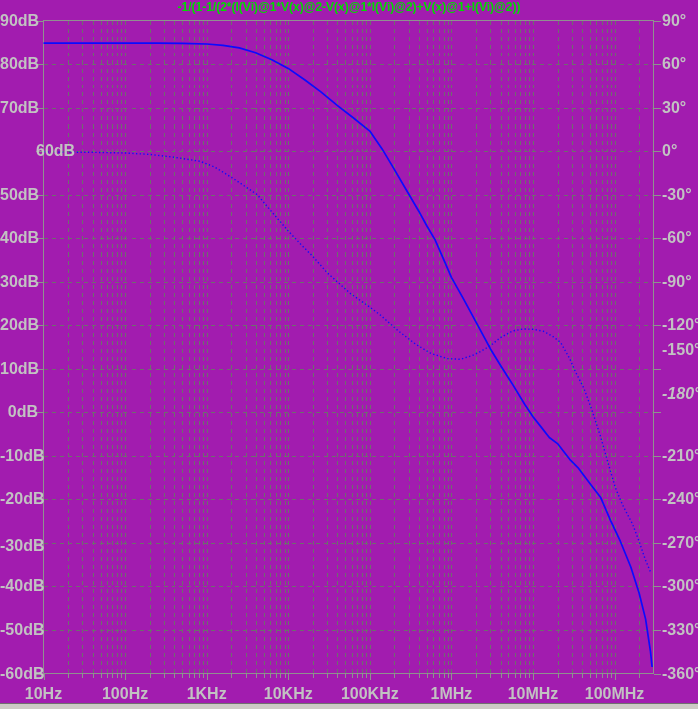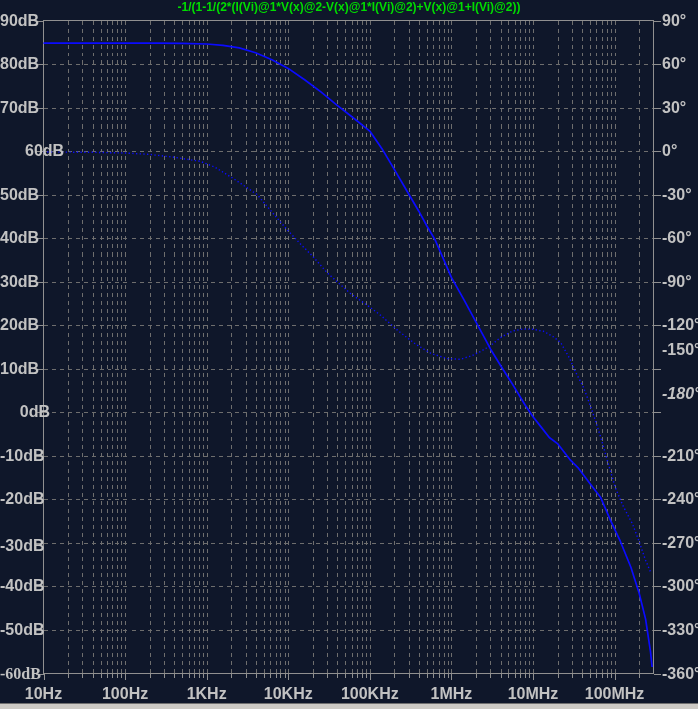--- a/index.html
+++ b/index.html
@@ -1,17 +1,17 @@
 <!DOCTYPE html>
 <html><head>
 <meta charset="utf-8">
 <style>
   html,body{margin:0;padding:0;background:#000;}
   #screen{
-    position:relative;width:698px;height:709px;background:#0f172a;overflow:hidden;
+    position:relative;width:698px;height:709px;background:#a21caf;overflow:hidden;
     font-family:"Liberation Sans",sans-serif;-webkit-font-smoothing:antialiased;
   }
   #plot-title{
     position:absolute;left:0;top:0;width:698px;height:15px;
     text-align:center;font-size:12px;font-weight:bold;line-height:14px;
     color:#00dc00;white-space:nowrap;
   }
   svg{position:absolute;left:0;top:0;}
   .axlbl{
     position:absolute;font-size:16px;font-weight:bold;color:#c2c2c2;
@@ -211,33 +211,33 @@
         <line x1="639.5" y1="673.5" x2="639.5" y2="677.5"></line>
         <line x1="44.5" y1="673.5" x2="44.5" y2="679.5"></line>
       </g>
       <path d="M43.5 43.1 L84.3 43.1 L125.1 43.1 L157.7 43.1 L182.2 43.4 L206.7 44.0 L223.0 45.3 L239.3 47.9 L255.6 52.7 L271.9 59.7 L288.2 68.4 L304.6 79.7 L320.9 91.9 L337.2 105.4 L353.5 118.0 L369.8 131.1 L382.1 148.9 L394.3 169.4 L406.5 190.3 L418.8 211.2 L426.9 226.0 L435.1 239.9 L443.3 258.6 L451.4 277.3 L463.6 299.1 L475.9 321.8 L490.6 349.2 L500.4 365.3 L512.6 384.4 L524.8 404.5 L533.0 416.7 L541.2 427.1 L549.3 437.5 L557.5 443.6 L569.7 459.3 L577.9 467.6 L590.1 483.7 L600.7 497.6 L610.5 520.3 L620.3 541.2 L630.9 567.3 L639.1 593.0 L645.6 619.1 L650.5 651.7 L652.1 667.0" fill="none" stroke="#0b0bff" stroke-width="1.7" stroke-linejoin="round"></path>
       <path d="M43.5 152.0 L92.4 152.3 L125.1 153.0 L149.6 154.4 L174.0 157.2 L200.1 161.3 L214.8 167.1 L233.6 178.7 L257.2 194.6 L271.9 212.0 L288.2 230.9 L300.5 244.0 L312.7 256.3 L327.4 273.0 L350.2 293.3 L369.8 307.1 L380.4 315.1 L398.4 331.0 L415.5 344.1 L431.0 353.5 L447.3 358.6 L460.4 359.3 L471.8 355.7 L480.8 351.4 L490.6 345.5 L500.4 337.6 L512.6 331.0 L523.2 328.9 L533.0 329.3 L543.6 331.3 L553.4 336.8 L560.7 342.6 L569.7 358.6 L575.4 371.7 L583.6 387.6 L591.7 409.4 L600.7 437.0 L608.1 463.1 L615.4 487.8 L622.7 505.2 L632.5 524.0 L639.1 541.4 L645.6 560.3 L650.5 571.9" fill="none" stroke="#0b0bff" stroke-width="1.4" stroke-dasharray="1.3 2.4" stroke-linejoin="round"></path>
     </svg>
   <div id="labels">
       <div class="axlbl yleft" style="left: 0px; top: 13.5px;">90dB</div>
       <div class="axlbl yleft" style="left: 0px; top: 57.0333px;">80dB</div>
       <div class="axlbl yleft" style="left: 0px; top: 100.567px;">70dB</div>
-      <div class="axlbl yleft" style="left: 3px; top: 144.1px; padding-left: 22px;">60dB</div>
+      <div class="axlbl yleft" style="left: 14px; top: 144.1px; padding-left: 22px;">60dB</div>
       <div class="axlbl yleft" style="left: 0px; top: 187.633px;">50dB</div>
       <div class="axlbl yleft" style="left: 0px; top: 231.167px;">40dB</div>
       <div class="axlbl yleft" style="left: 0px; top: 274.7px;">30dB</div>
       <div class="axlbl yleft" style="left: 0px; top: 318.233px;">20dB</div>
       <div class="axlbl yleft" style="left: 0px; top: 361.767px;">10dB</div>
-      <div class="axlbl yleft" style="left: 0px; top: 405.3px; margin-left: 12px;">0dB</div>
+      <div class="axlbl yleft" style="left: 0px; top: 405.3px;">0dB</div>
       <div class="axlbl yleft" style="left: 0px; top: 448.833px;">-10dB</div>
       <div class="axlbl yleft" style="left: 0px; top: 492.367px;">-20dB</div>
       <div class="axlbl yleft" style="left: 0px; top: 539px;">-30dB</div>
       <div class="axlbl yleft" style="left: 0px; top: 579.433px;">-40dB</div>
       <div class="axlbl yleft" style="left: 0px; top: 622.967px;">-50dB</div>
-      <div class="axlbl yleft" style="left: 0px; top: 666.5px; font-family: Liberation Serif, serif;">-60dB</div>
+      <div class="axlbl yleft" style="left: 0px; top: 666.5px;">-60dB</div>
       <div class="axlbl yright" style="left: 662px; top: 13.5px;">90°</div>
       <div class="axlbl yright" style="left: 662px; top: 57.0333px;">60°</div>
       <div class="axlbl yright" style="left: 662px; top: 100.567px;">30°</div>
       <div class="axlbl yright" style="left: 662px; top: 144.1px;">0°</div>
       <div class="axlbl yright" style="left: 662px; top: 187.633px;">-30°</div>
       <div class="axlbl yright" style="left: 662px; top: 231.167px;">-60°</div>
       <div class="axlbl yright" style="left: 662px; top: 274.7px;">-90°</div>
       <div class="axlbl yright" style="left: 662px; top: 318.233px;">-120°</div>
       <div class="axlbl yright" style="left: 662px; top: 343px;">-150°</div>
       <div class="axlbl yright" style="left: 662px; top: 387px; font-style: italic;">-180°</div>

